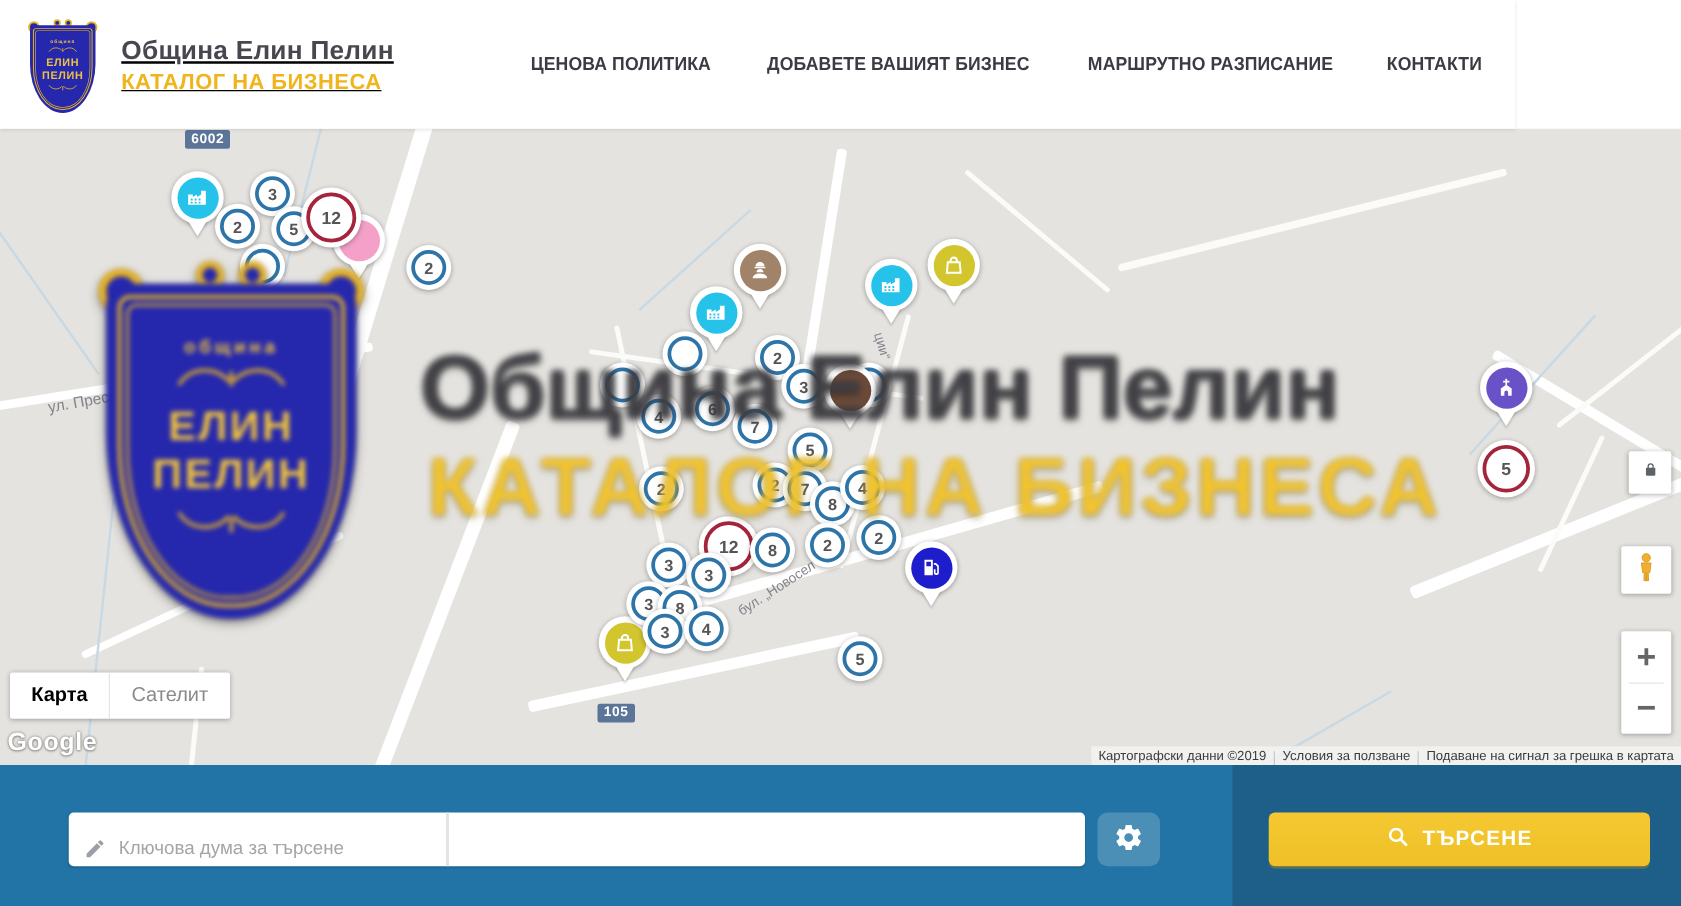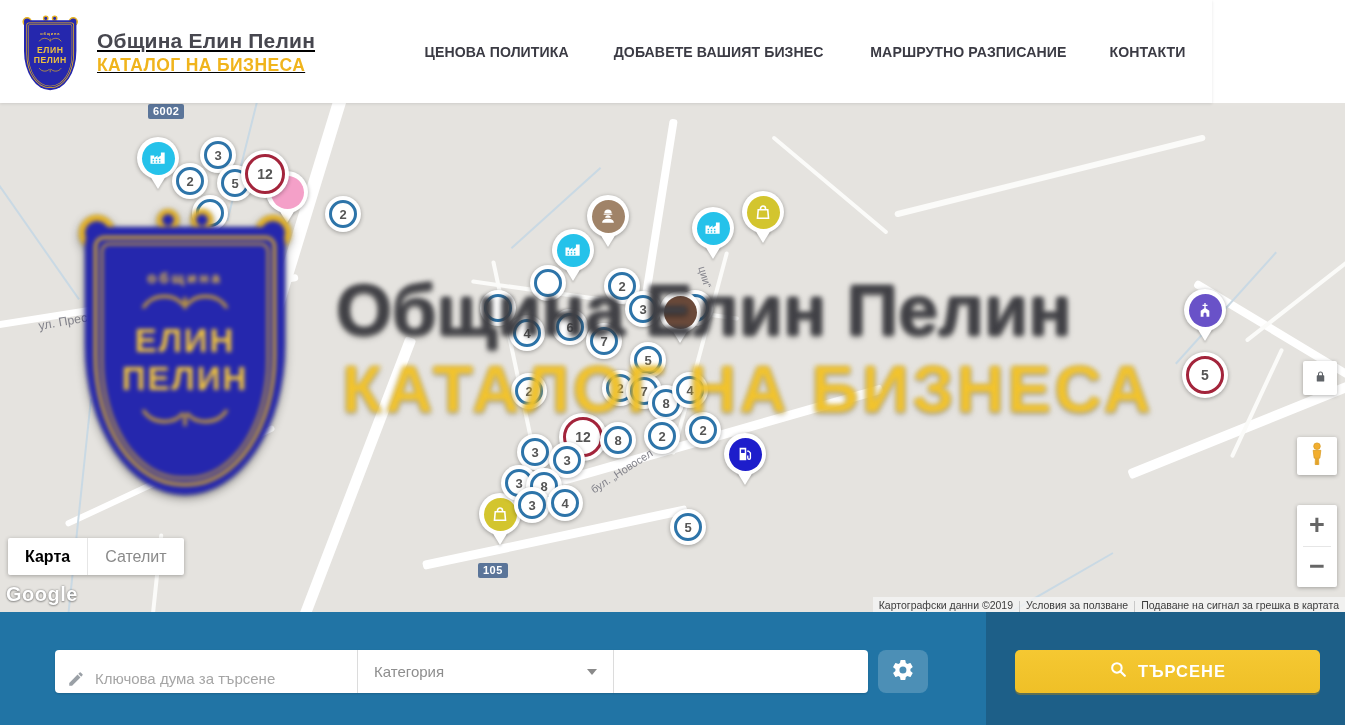--- a/index.html
+++ b/index.html
@@ -454,24 +454,20 @@
     <div id="fields">
       <div id="kw-wrap">
         <span>
           <svg width="18" height="18" viewBox="0 0 24 24">
               <path fill="#9aa0a6" d="M3 17.2V21h3.8L17.9 9.9l-3.8-3.8L3 17.2zM20.7 7.1c.4-.4.4-1 0-1.4l-2.4-2.4a1 1 0 0 0-1.4 0l-1.8 1.8 3.8 3.8 1.8-1.8z"></path>
             </svg>
         </span>
         <input type="text" placeholder="Ключова дума за търсене" style="">
       </div>
       <div class="fld-sep"></div>
-      <div id="cat-box" class="selectbox">
-        <span class="val">Категория</span>
-        <span class="caret"></span>
-      </div>
       <div class="fld-sep"></div>
     </div>
 
     <button id="gear-btn">
       <span>
         <svg width="24" height="24" viewBox="0 0 24 24">
             <path fill="#fff" fill-rule="evenodd" d="M19.4 13c.04-.33.06-.66.06-1s-.02-.67-.06-1l2.1-1.65a.5.5 0 0 0 .12-.64l-2-3.46a.5.5 0 0 0-.6-.22l-2.49 1a7.3 7.3 0 0 0-1.73-1l-.38-2.65A.5.5 0 0 0 13.92 2h-4a.5.5 0 0 0-.5.42L9.04 5.07c-.63.26-1.2.6-1.73 1l-2.49-1a.5.5 0 0 0-.6.22l-2 3.46a.5.5 0 0 0 .12.64L4.44 11c-.04.33-.06.66-.06 1s.02.67.06 1l-2.1 1.65a.5.5 0 0 0-.12.64l2 3.46c.13.22.39.31.6.22l2.49-1c.53.4 1.1.74 1.73 1l.38 2.65c.04.24.25.42.5.42h4c.25 0 .46-.18.5-.42l.38-2.65a7.3 7.3 0 0 0 1.73-1l2.49 1c.21.09.47 0 .6-.22l2-3.46a.5.5 0 0 0-.12-.64L19.4 13zm-7.48 2.5a3.5 3.5 0 1 1 0-7 3.5 3.5 0 0 1 0 7z"></path>
           </svg>
       </span>
     </button>

